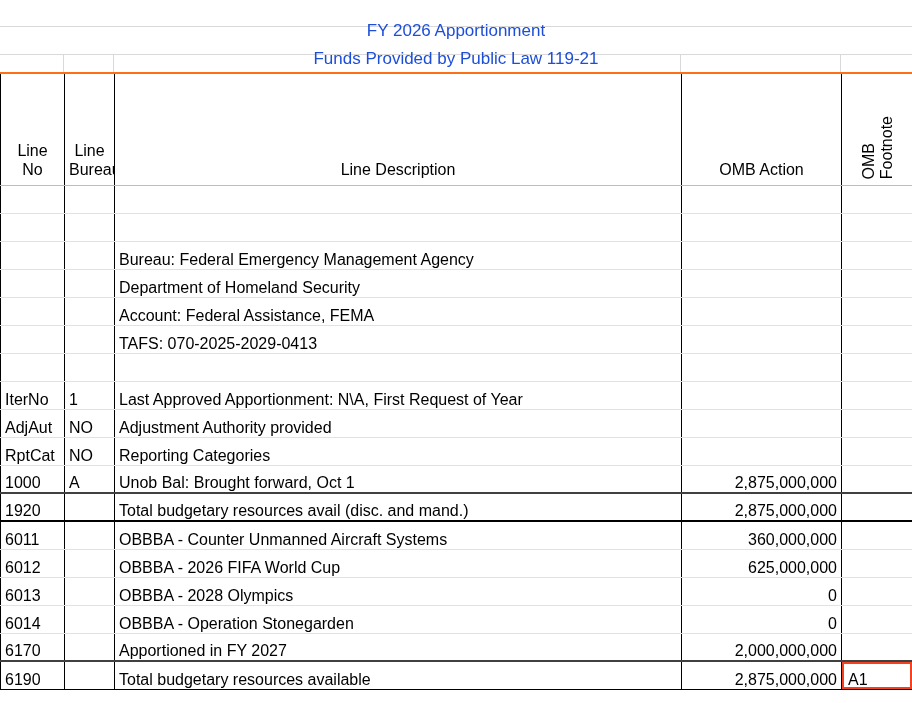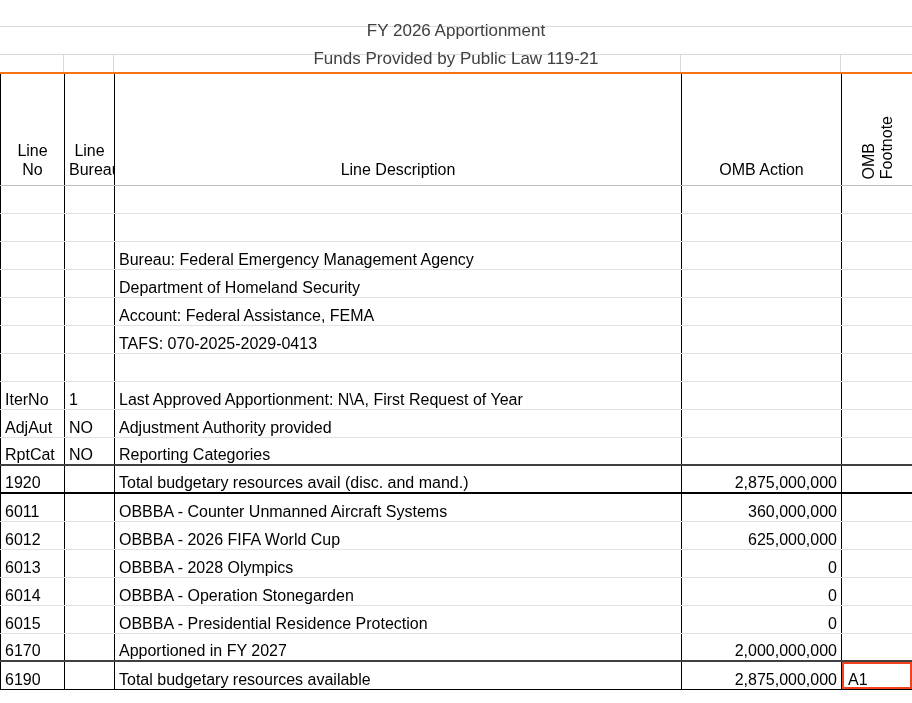--- a/index.html
+++ b/index.html
@@ -31,21 +31,21 @@
     border-bottom: 1px solid #d9d9d9;
     display: flex;
     align-items: center;
     justify-content: center;
   }
   .title-row.r1 { height: 27px; }
   .title-row.r2 { height: 28px; }
   .title-text {
     font-size: 17px;
     line-height: 20px;
-    color: #404040;
+    color: #1d4ed8;
     white-space: nowrap;
     margin-top: 36px;
   }
 
   
   .gap-strip {
     position: relative;
     width: 912px;
     height: 17px;
     box-sizing: border-box;
@@ -277,20 +277,27 @@
         <td class="al-r"></td>
         <td class="al-l"></td>
       </tr>
       <tr>
         <td class="al-l">RptCat</td>
         <td class="al-l">NO</td>
         <td class="al-l">Reporting Categories</td>
         <td class="al-r"></td>
         <td class="al-l"></td>
       </tr>
+      <tr>
+        <td class="al-l">1000</td>
+        <td class="al-l">A</td>
+        <td class="al-l">Unob Bal: Brought forward, Oct 1</td>
+        <td class="al-r">2,875,000,000</td>
+        <td class="al-l"></td>
+      </tr>
 
       <tr class="total-top total-bot">
         <td class="al-l bold">1920</td>
         <td class="al-l bold"></td>
         <td class="al-l bold">Total budgetary resources avail (disc. and mand.)</td>
         <td class="al-r bold">2,875,000,000</td>
         <td class="al-l bold"></td>
       </tr>
 
       <tr>
@@ -311,27 +318,20 @@
         <td class="al-l">6013</td>
         <td class="al-l"></td>
         <td class="al-l">OBBBA - 2028 Olympics</td>
         <td class="al-r">0</td>
         <td class="al-l"></td>
       </tr>
       <tr>
         <td class="al-l">6014</td>
         <td class="al-l"></td>
         <td class="al-l">OBBBA - Operation Stonegarden</td>
-        <td class="al-r">0</td>
-        <td class="al-l"></td>
-      </tr>
-      <tr>
-        <td class="al-l">6015</td>
-        <td class="al-l"></td>
-        <td class="al-l">OBBBA - Presidential Residence Protection</td>
         <td class="al-r">0</td>
         <td class="al-l"></td>
       </tr>
       <tr>
         <td class="al-l">6170</td>
         <td class="al-l"></td>
         <td class="al-l">Apportioned in FY 2027</td>
         <td class="al-r">2,000,000,000</td>
         <td class="al-l"></td>
       </tr>

